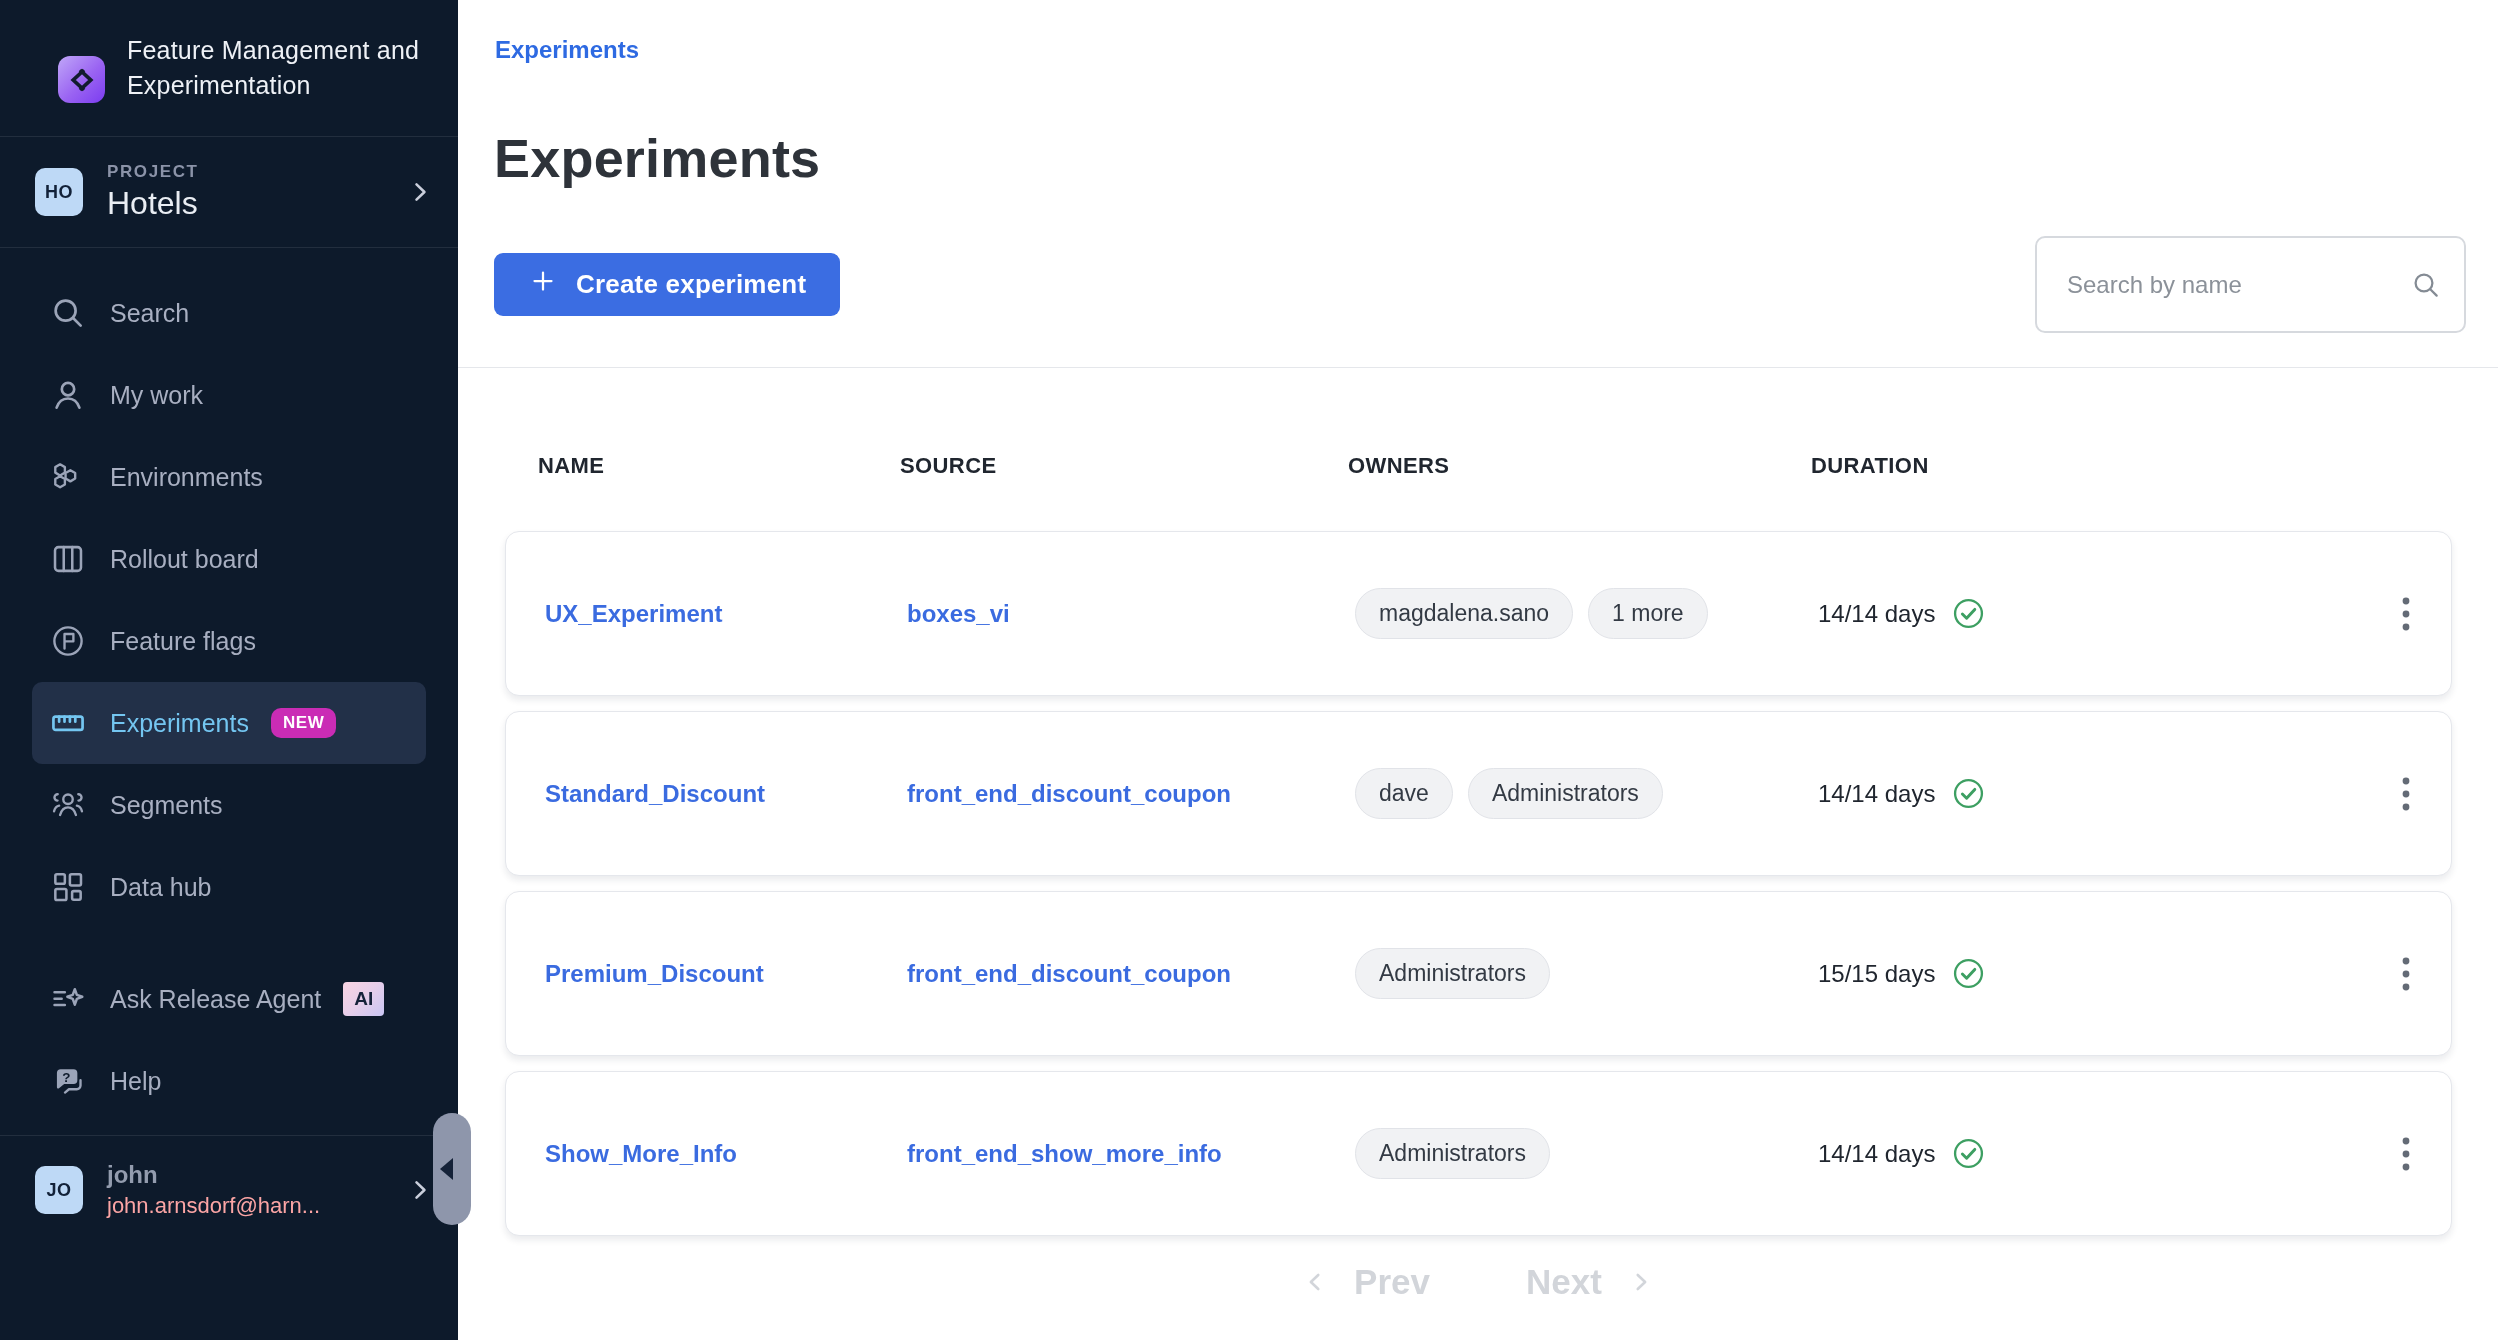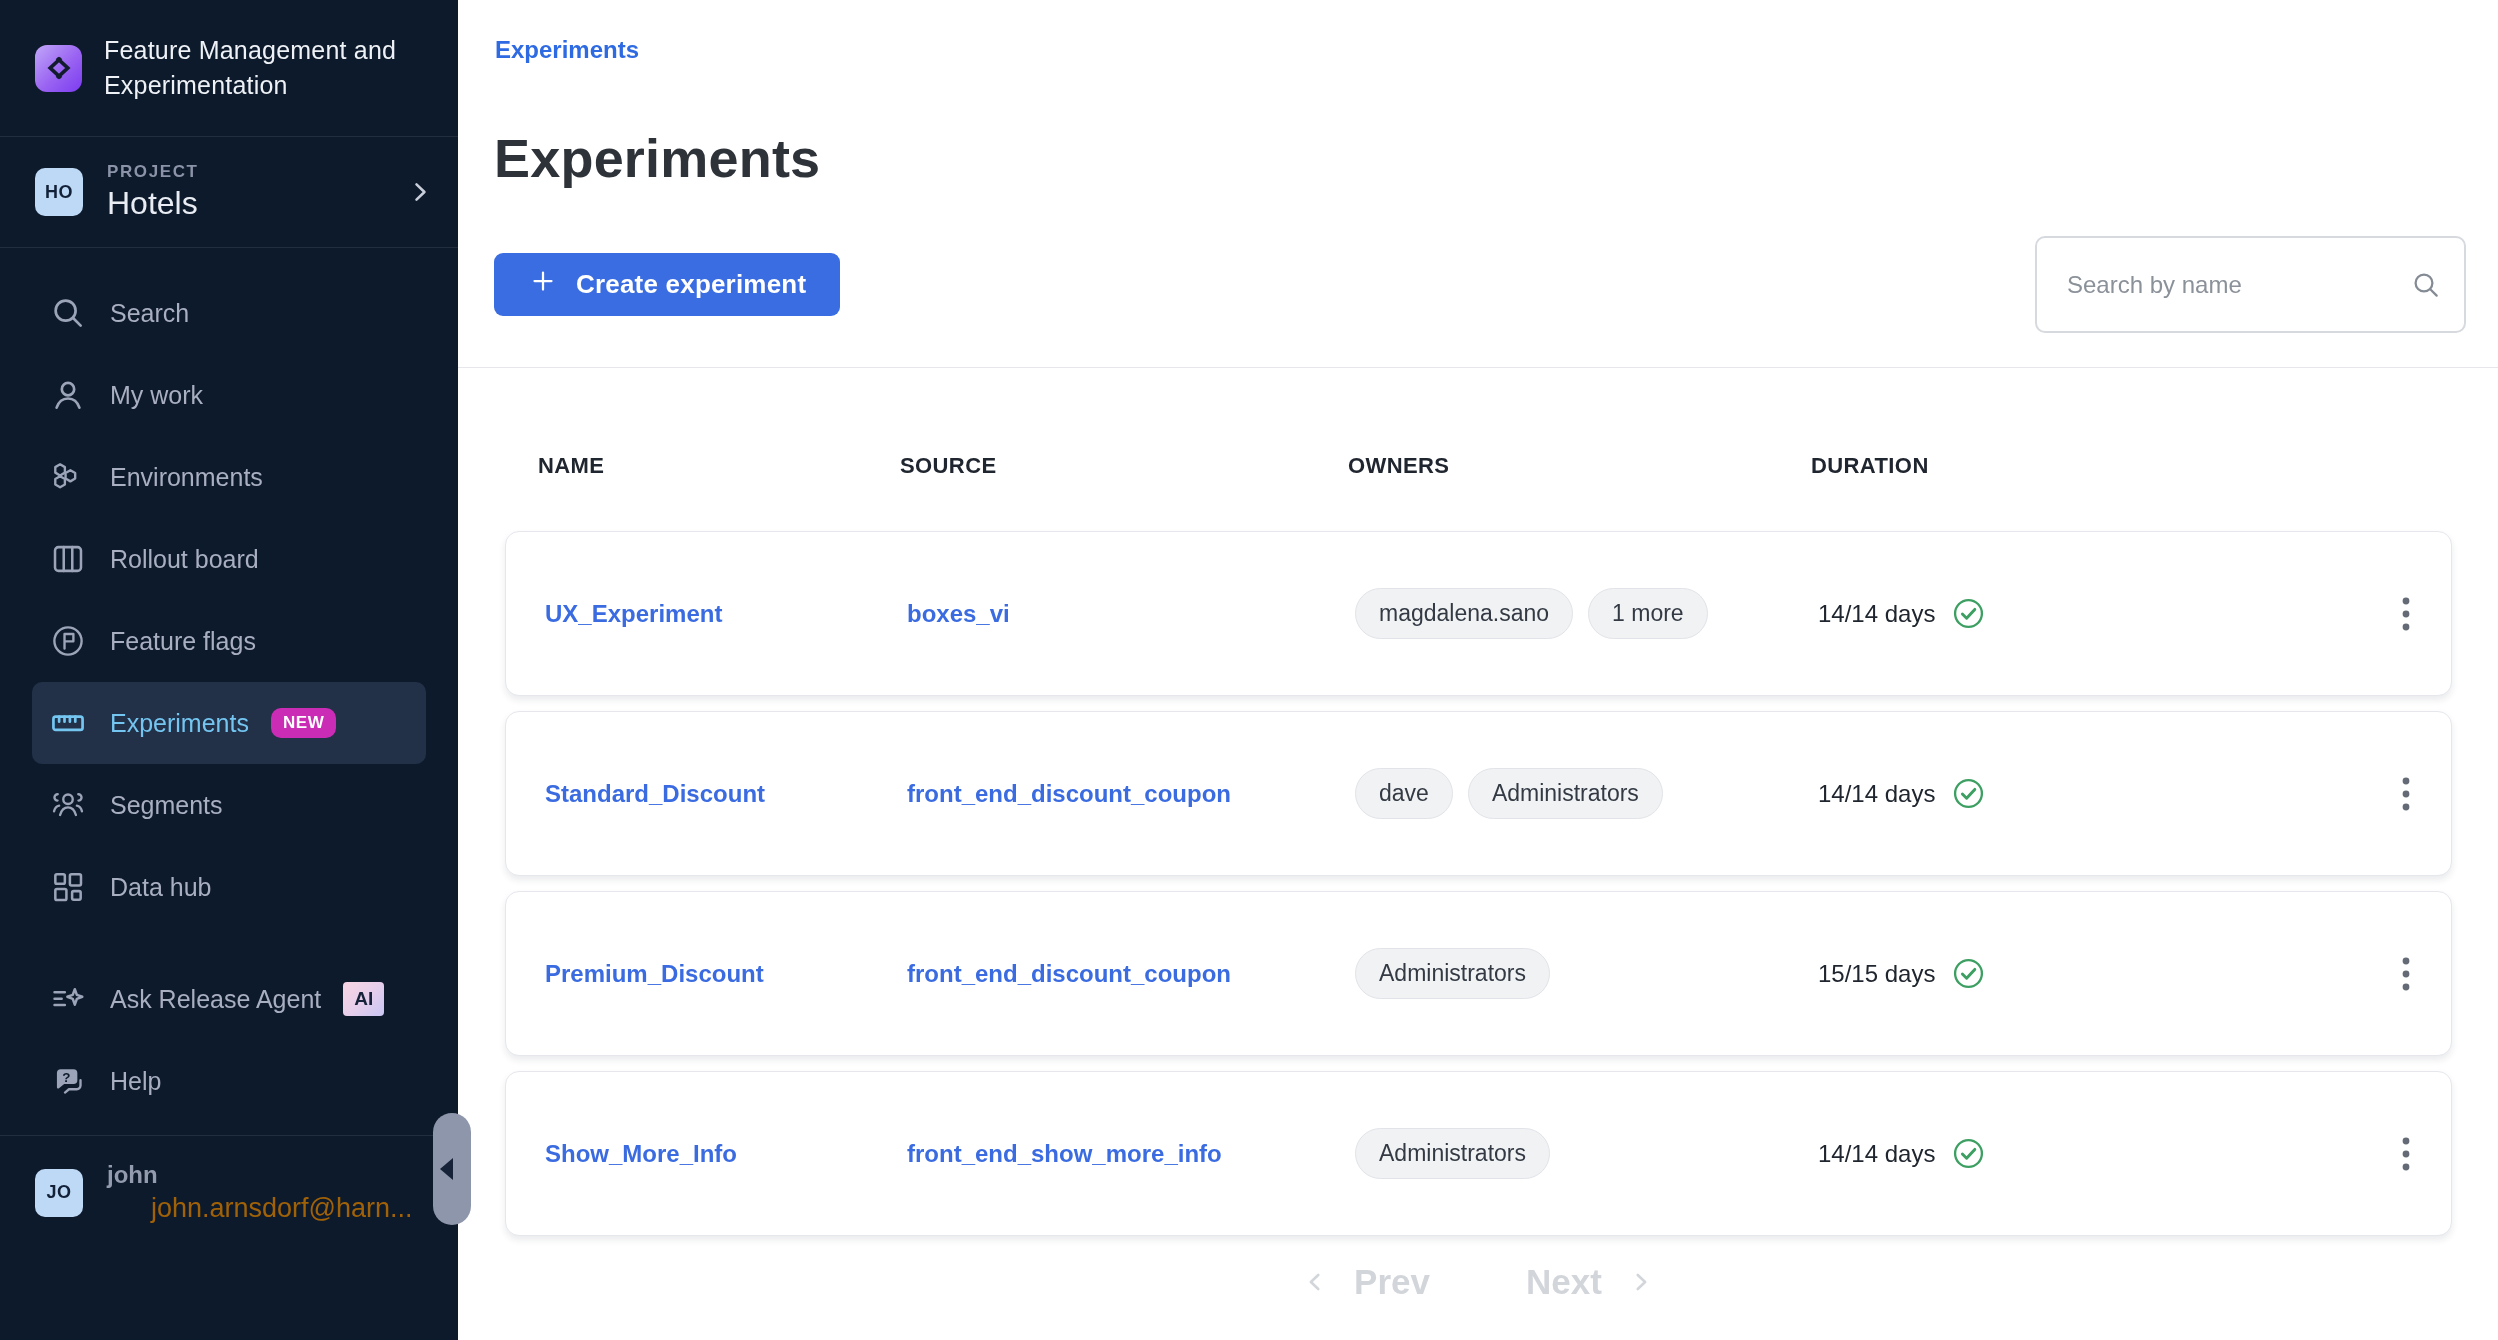--- a/index.html
+++ b/index.html
@@ -9,21 +9,21 @@
     font-family:"Liberation Sans","DejaVu Sans",sans-serif;
     background:#ffffff; color:#20262f;
   }
   .app { display:flex; width:100%; height:100%; }
 
   
   .sidebar {
     position:relative; width:458px; min-width:458px; height:100%;
     background:#0d1a2b; color:#a8afc1;
   }
-  .logo-row { display:flex; align-items:center; gap:22px; padding:33px 36px 33px 35px; }
+  .logo-row { display:flex; align-items:flex-end; gap:22px; padding:33px 36px 33px 35px;margin-left:23px; }
   .logo {
     width:47px; height:47px; border-radius:12px; flex:none;
     background:linear-gradient(135deg,#c0a7f8 0%,#9a63f2 55%,#7b3cf0 100%);
     display:flex; align-items:center; justify-content:center;
   }
   .app-title { font-size:25px; line-height:35px; color:#eef1f6; font-weight:500; letter-spacing:.2px; max-width:310px; }
   .sb-divider { border-top:1px solid rgba(255,255,255,.09); }
   .project-row { display:flex; align-items:center; gap:24px; padding:25px 24px 25px 35px; cursor:pointer; }
   .avatar {
     width:48px; height:48px; border-radius:10px; flex:none;
@@ -46,21 +46,21 @@
     padding:5px 12px; border-radius:10px; letter-spacing:.6px;
   }
   .ai-badge {
     background:linear-gradient(135deg,#f8d4e2 0%,#e9cfe9 45%,#c9c6f4 100%);
     color:#16223a; font-weight:700; font-size:19px; padding:6px 11px; border-radius:4px;
   }
   .nav-footer { margin-top:30px; }
   .user-divider { margin-top:13px; }
   .user-row { display:flex; align-items:center; gap:24px; padding:25px 24px 25px 35px; cursor:pointer; }
   .user-name { font-size:24px; font-weight:700; color:#939cae; }
-  .user-email { font-size:27px; color:#a16207; margin-top:4px; white-space:nowrap;margin-left:44px; }
+  .user-email { font-size:22px; color:#fca5a5; margin-top:4px; white-space:nowrap; }
   .collapse-handle {
     position:absolute; left:433px; top:1113px; width:38px; height:112px;
     background:#8e96ab; border-radius:19px; display:flex; align-items:center; padding-left:7px;
   }
   .collapse-tri { width:0; height:0; border-top:11px solid transparent; border-bottom:11px solid transparent; border-right:13px solid #152238; }
 
   
   main { flex:1; background:#ffffff; min-width:0; }
   .breadcrumb-bar { margin:36px 0 0 37px; height:30px; }
   .crumb { font-size:24px; font-weight:700; color:#2e6ae2; cursor:pointer; }

